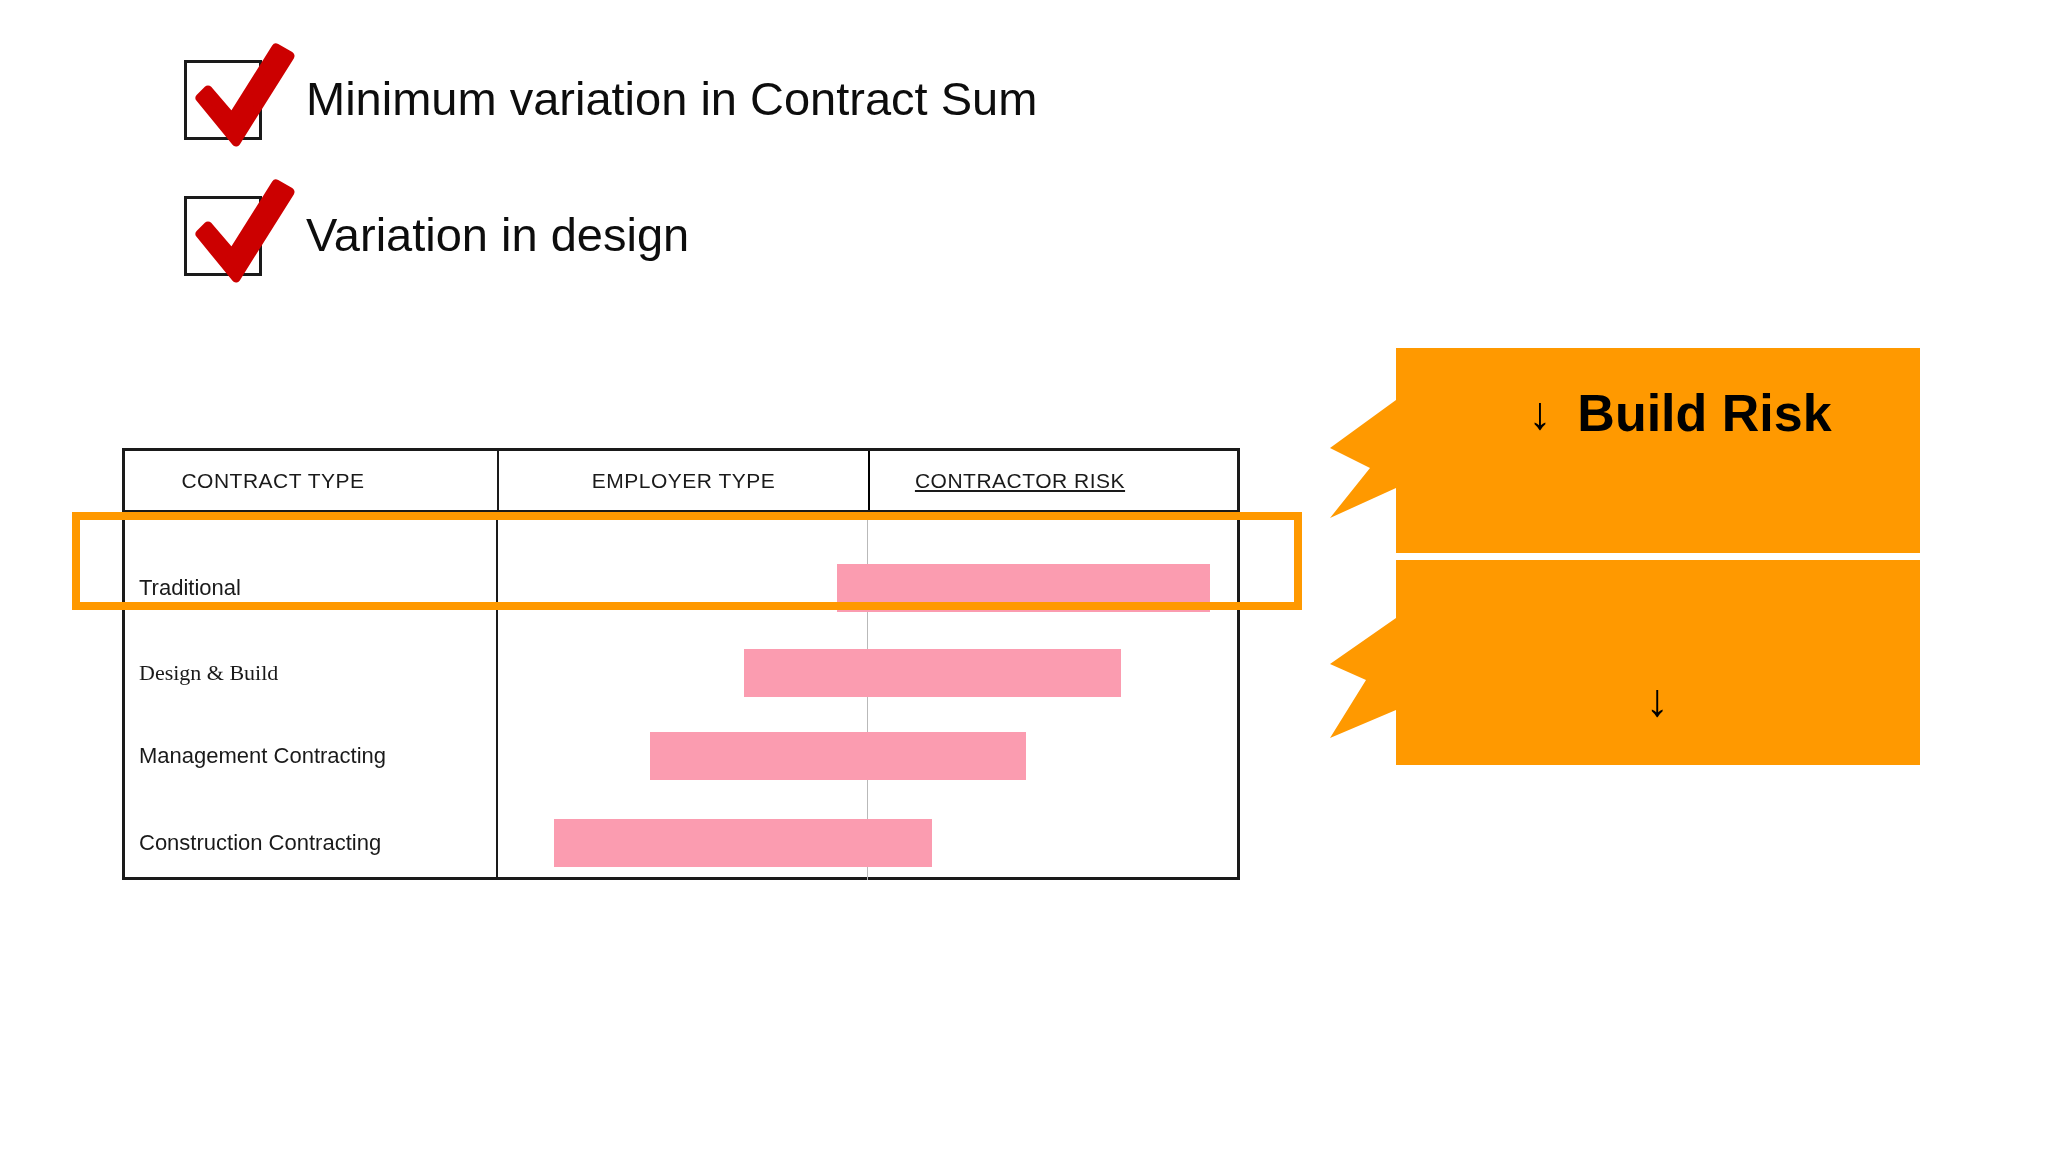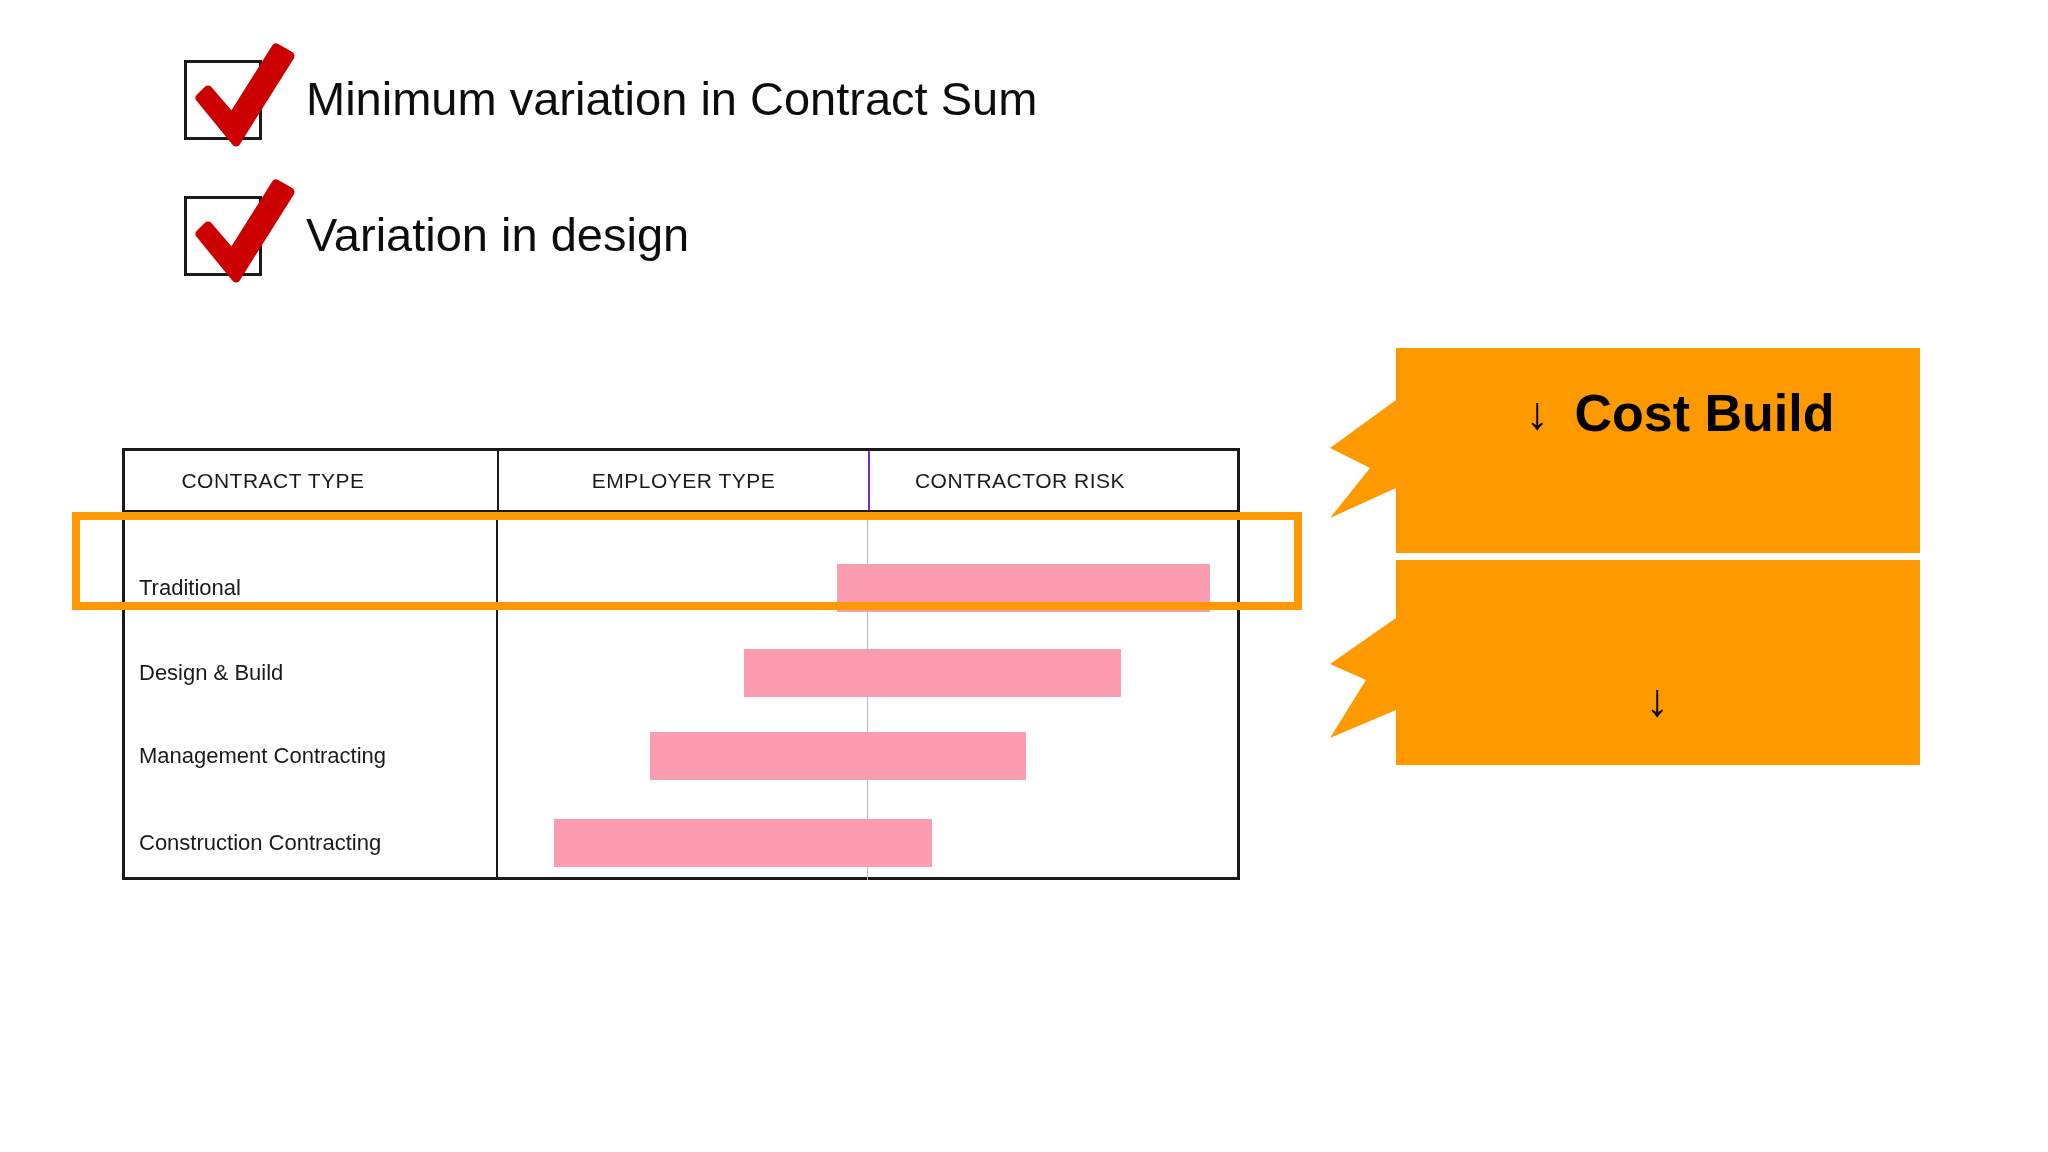--- a/index.html
+++ b/index.html
@@ -89,21 +89,21 @@
     display: flex;
     align-items: center;
     justify-content: center;
     font-size: 21px;
     letter-spacing: 0.5px;
     color: #1a1a1a;
     box-sizing: border-box;
   }
   .rt-head-cell.c0 { left: 0px;   width: 296px; }
   .rt-head-cell.c1 { left: 372px; width: 371px; border-left: 2px solid #1a1a1a; }
-  .rt-head-cell.c2 { left: 743px; width: 302px; border-left: 2px solid #6d28d9; }
+  .rt-head-cell.c2 { left: 743px; width: 302px; border-left: 2px solid #000000; text-decoration: underline; }
 
   .rt-body {
     position: relative;
     height: 367px;
   }
   
   .v-rule {
     position: absolute;
     top: 0;
     bottom: 0;
@@ -117,21 +117,21 @@
     background: #b9b9b9;
   }
 
   .rt-row {
     position: absolute;
     left: 0;
     width: 100%;
     height: 85px;
   }
   .rt-row.r0 { top: 32px; padding-left: 42px; }
-  .rt-row.r1 { top: 117px; }
+  .rt-row.r1 { top: 117px; font-family: Liberation Serif, serif; }
   .rt-row.r2 { top: 200px; }
   .rt-row.r3 { top: 287px; }
 
   .rt-row-label {
     position: absolute;
     left: 14px;
     top: 50%;
     transform: translateY(-50%);
     font-size: 22px;
     color: #1a1a1a;
@@ -275,21 +275,21 @@
 </div>
 
 <div class="row-highlight"></div>
 
 <div class="callout" id="callout-cost">
   <svg class="callout-svg" viewBox="0 0 590 205" preserveAspectRatio="none">
     <path d="M66 0 L590 0 L590 205 L66 205 L66 140 L0 170 L40 120 L0 100 L66 52 Z" fill="#FF9900"></path>
   </svg>
   <div class="callout-text">
     <span class="callout-arrow">↓</span>
-    <span>Cost Build</span>
+    <span>Build Risk</span>
   </div>
 </div>
 
 <div class="callout" id="callout-design">
   <svg class="callout-svg" viewBox="0 0 590 205" preserveAspectRatio="none">
     <path d="M66 0 L590 0 L590 205 L66 205 L66 150 L0 178 L36 120 L0 104 L66 58 Z" fill="#FF9900"></path>
   </svg>
   <div class="callout-text">
     <span class="callout-arrow">↓</span>
   </div>

